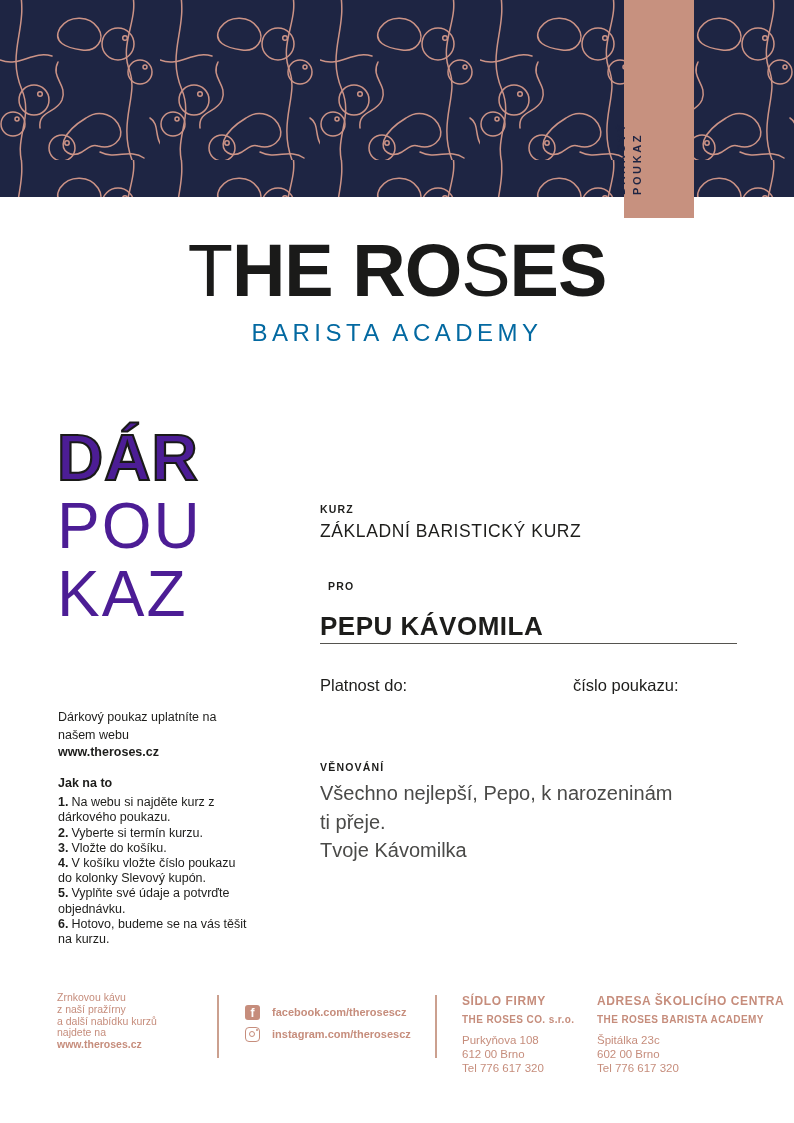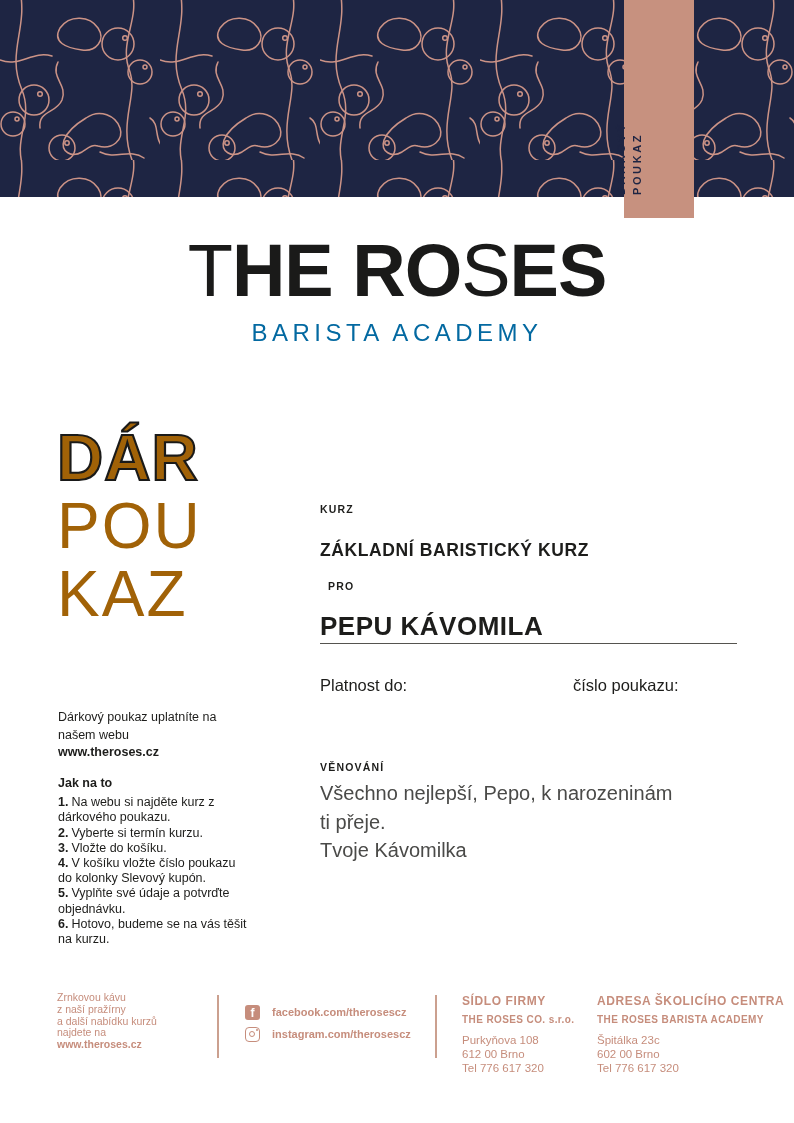--- a/index.html
+++ b/index.html
@@ -20,34 +20,34 @@
     transform-origin:0 100%; transform:rotate(-90deg);
     white-space:nowrap; font-weight:bold; font-size:11px; letter-spacing:2.6px;
     line-height:16px; color:#1e2543;
   }
   
   .logo { position:absolute; left:0; top:230px; width:794px; text-align:center; }
   .logo-main { font-size:74px; line-height:1.1; font-weight:700; letter-spacing:-1px; color:#1a1a19; }
   .logo-main .thin { font-weight:400; }
   .logo-sub { margin-top:8px; font-size:24px; letter-spacing:4.5px; font-weight:400; color:#0369a1; }
   
-  .headline { position:absolute; left:57px; top:424px; line-height:68px; color:#a16207; }
+  .headline { position:absolute; left:57px; top:424px; line-height:68px; color:#4c1d95; }
   .hl-heavy { font-size:64px; font-weight:700; letter-spacing:1px; -webkit-text-stroke:2.2px #1a1a19; }
   .hl-light { font-size:64px; font-weight:400; letter-spacing:2px; }
   
   .intro { position:absolute; left:58px; top:709px; font-size:12.5px; line-height:17.5px; }
   .intro .b { font-weight:bold; }
   .howto { position:absolute; left:58px; top:776px; width:192px; font-size:12.5px; line-height:15.2px; }
   .howto-title { font-weight:bold; margin-bottom:4px; }
   .step b { margin-right:3px; }
   
   .rcol { position:absolute; left:320px; top:0; width:420px; }
   .small-label { position:absolute; font-size:10.5px; font-weight:bold; letter-spacing:1.2px; }
   .kurz-label   { top:503px; left:0; }
-  .kurz-value   { position:absolute; top:540px; left:0; font-size:17.5px; font-weight:bold; letter-spacing:0.6px; }
+  .kurz-value   { position:absolute; top:521px; left:0; font-size:17.5px; font-weight:normal; letter-spacing:0.6px; }
   .pro-label    { top:580px; left:0;padding-left:8px; }
   .pro-value    { position:absolute; top:611px; left:0; font-size:26px; font-weight:bold; letter-spacing:0.5px; }
   .rule { position:absolute; top:643px; left:0; width:417px; height:1px; background:#55544f; }
   .platnost { position:absolute; top:676px; left:0; font-size:16.5px; }
   .cislo    { position:absolute; top:676px; left:253px; font-size:16.5px; }
   .venovani-label { top:761px; left:0; }
   .dedication { position:absolute; top:779px; left:0; width:420px;
                 font-size:20px; line-height:28.5px; color:#4a4a48; }
   
   .footer-salmon { color:#c68d7c; }

